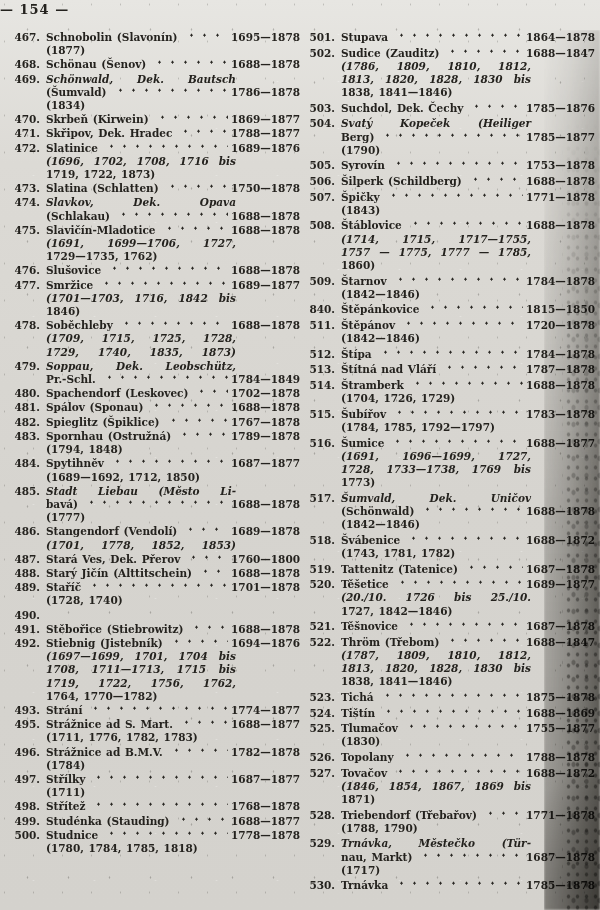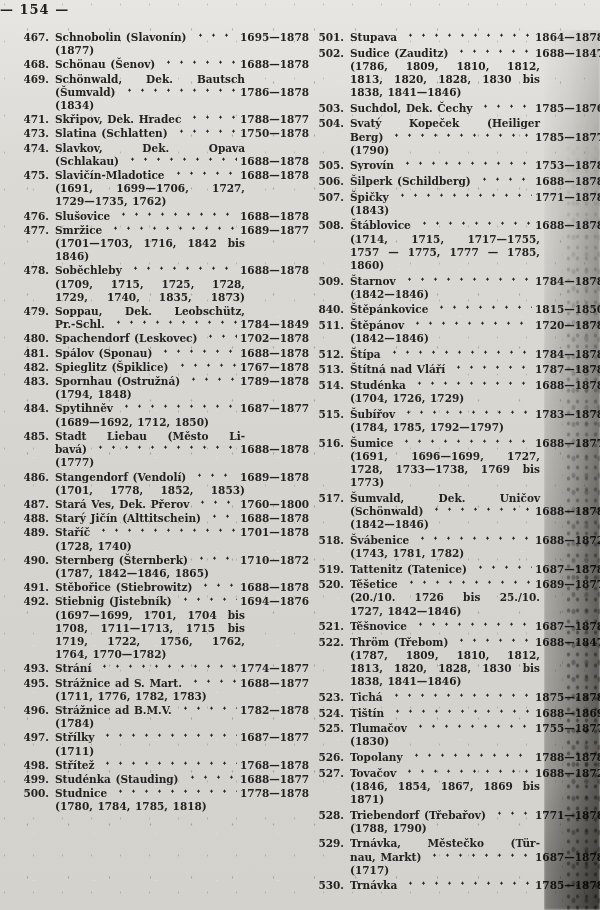--- a/index.html
+++ b/index.html
@@ -39,36 +39,36 @@
     background-position:2px 1px,5px 7px;
     -webkit-mask-image:linear-gradient(to bottom, transparent 0, rgba(0,0,0,.5) 25%, #000 70%);
             mask-image:linear-gradient(to bottom, transparent 0, rgba(0,0,0,.5) 25%, #000 70%);
   }
   .page-header{
     position:relative;z-index:2;text-align:left;
     padding-top:2px;font-size:13px;font-weight:700;letter-spacing:1px;
   }
   .columns{
     position:relative;z-index:2;display:flex;gap:8px;
-    padding:14px 7px 0 22px;
+    padding:14px 7px 0 13px;
   }
   .col{width:287px;flex:0 0 287px;}
   .entry{display:flex;align-items:flex-start;margin-bottom:1px;}
   .col[data-col="1"] .entry{margin-bottom:2.4px;}
   .num{
     flex:0 0 27px;width:27px;text-align:right;margin-right:6px;
     font-size:10.5px;font-weight:700;line-height:13.2px;white-space:nowrap;
   }
   .body{flex:1 1 auto;min-width:0;}
   .line{
     display:flex;align-items:stretch;
     font-size:10.5px;font-weight:700;line-height:13.2px;word-spacing:1px;
   }
   .line .txt{white-space:nowrap;}
-  .line.just{display:block;text-align:justify;text-align-last:justify;padding-right:64px;}
+  .line.just{display:block;text-align:justify;text-align-last:justify;padding-right:64px;font-style:italic;}
   .line.just .txt{white-space:normal;}
   .leader{
     flex:1 1 auto;min-width:10px;margin:0 3px 0 5px;
     background-image:radial-gradient(circle,#2a2824 1px, rgba(0,0,0,0) 1.4px);
     background-size:13px 13px;background-repeat:repeat-x;
     background-position:left 2px bottom 2.5px;
   }
   .dates{flex:0 0 auto;min-width:66px;text-align:right;white-space:nowrap;
     font-size:10.5px;font-weight:700;}
 </style>
@@ -111,26 +111,50 @@
               <span class="txt">(Šumvald)</span>
               <span class="leader"></span>
               <span class="dates">1786—1878</span>
             </div>
             <div class="line">
               <span class="txt">(1834)</span>
             </div>
           </div>
         </div>
         <div class="entry">
+          <span class="num">470.</span>
+          <div class="body">
+            <div class="line">
+              <span class="txt">Skrbeň (Kirwein)</span>
+              <span class="leader"></span>
+              <span class="dates">1869—1877</span>
+            </div>
+          </div>
+        </div>
+        <div class="entry">
           <span class="num">471.</span>
           <div class="body">
             <div class="line">
               <span class="txt">Skřipov, Dek. Hradec</span>
               <span class="leader"></span>
               <span class="dates">1788—1877</span>
+            </div>
+          </div>
+        </div>
+        <div class="entry">
+          <span class="num">472.</span>
+          <div class="body">
+            <div class="line">
+              <span class="txt">Slatinice</span>
+              <span class="leader"></span>
+              <span class="dates">1689—1876</span>
+            </div>
+            <div class="line just"><span class="txt">(1696, 1702, 1708, 1716 bis</span></div>
+            <div class="line">
+              <span class="txt">1719, 1722, 1873)</span>
             </div>
           </div>
         </div>
         <div class="entry">
           <span class="num">473.</span>
           <div class="body">
             <div class="line">
               <span class="txt">Slatina (Schlatten)</span>
               <span class="leader"></span>
               <span class="dates">1750—1878</span>
@@ -318,30 +342,20 @@
               <span class="leader"></span>
               <span class="dates">1701—1878</span>
             </div>
             <div class="line">
               <span class="txt">(1728, 1740)</span>
             </div>
           </div>
         </div>
         <div class="entry">
           <span class="num">490.</span>
-          <div class="body">
-            <div class="line">
-              <span class="txt">Sternberg (Šternberk)</span>
-              <span class="leader"></span>
-              <span class="dates">1710—1872</span>
-            </div>
-            <div class="line">
-              <span class="txt">(1787, 1842—1846, 1865)</span>
-            </div>
-          </div>
         </div>
         <div class="entry">
           <span class="num">491.</span>
           <div class="body">
             <div class="line">
               <span class="txt">Stěbořice (Stiebrowitz)</span>
               <span class="leader"></span>
               <span class="dates">1688—1878</span>
             </div>
           </div>
@@ -596,21 +610,21 @@
               <span class="txt">Štítná nad Vláří</span>
               <span class="leader"></span>
               <span class="dates">1787—1878</span>
             </div>
           </div>
         </div>
         <div class="entry">
           <span class="num">514.</span>
           <div class="body">
             <div class="line">
-              <span class="txt">Studénka</span>
+              <span class="txt">Štramberk</span>
               <span class="leader"></span>
               <span class="dates">1688—1878</span>
             </div>
             <div class="line">
               <span class="txt">(1704, 1726, 1729)</span>
             </div>
           </div>
         </div>
         <div class="entry">
           <span class="num">515.</span>

